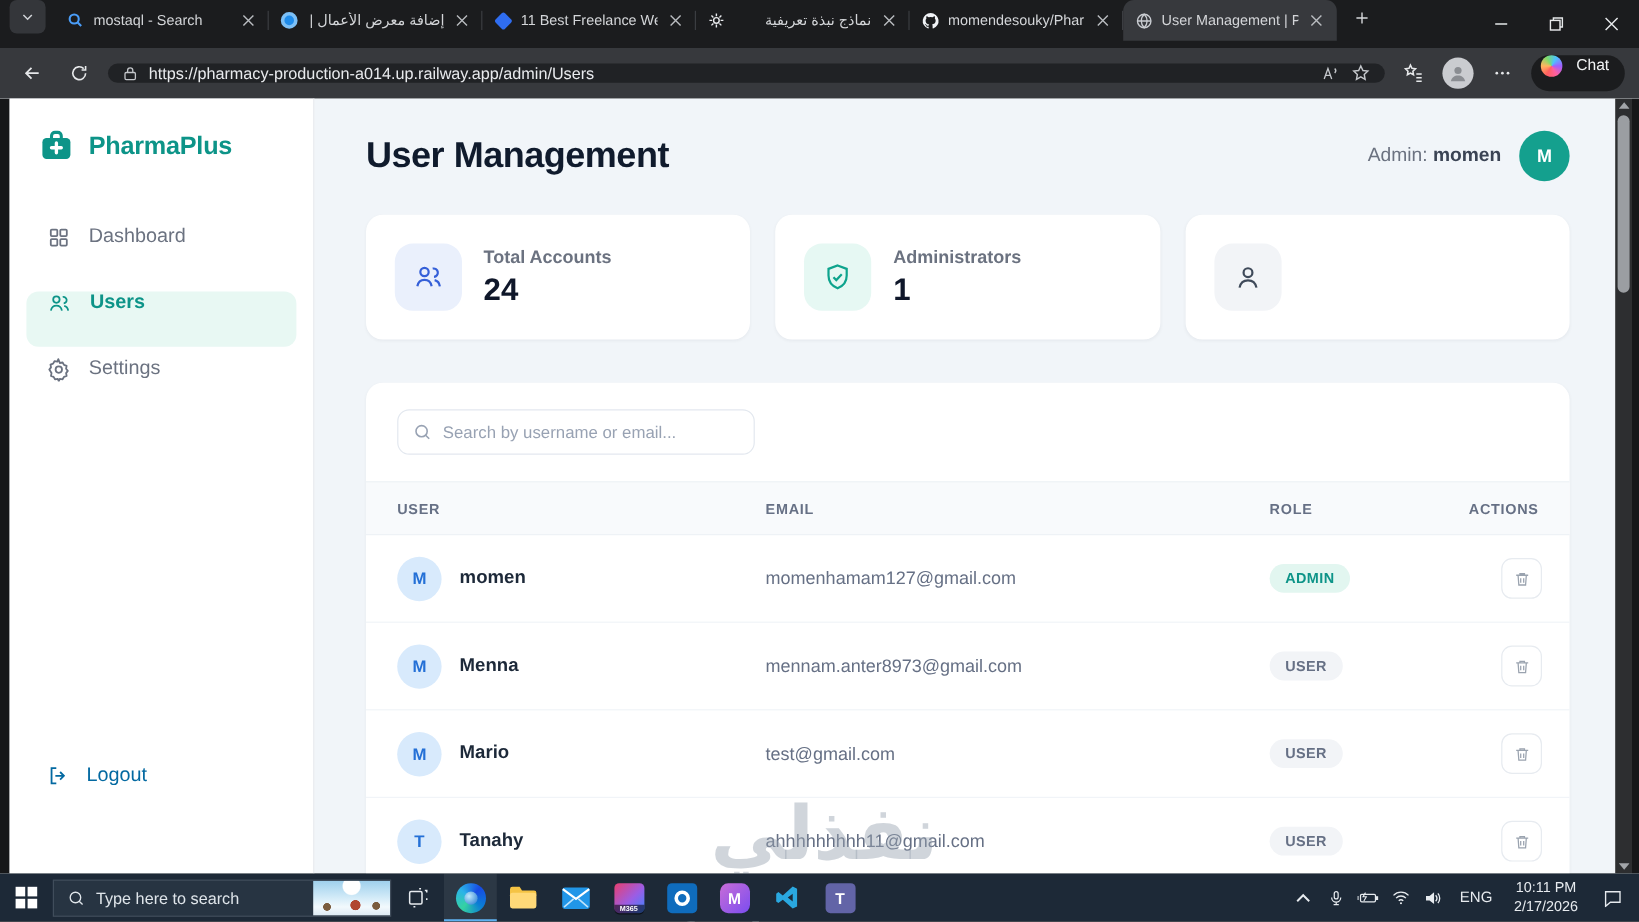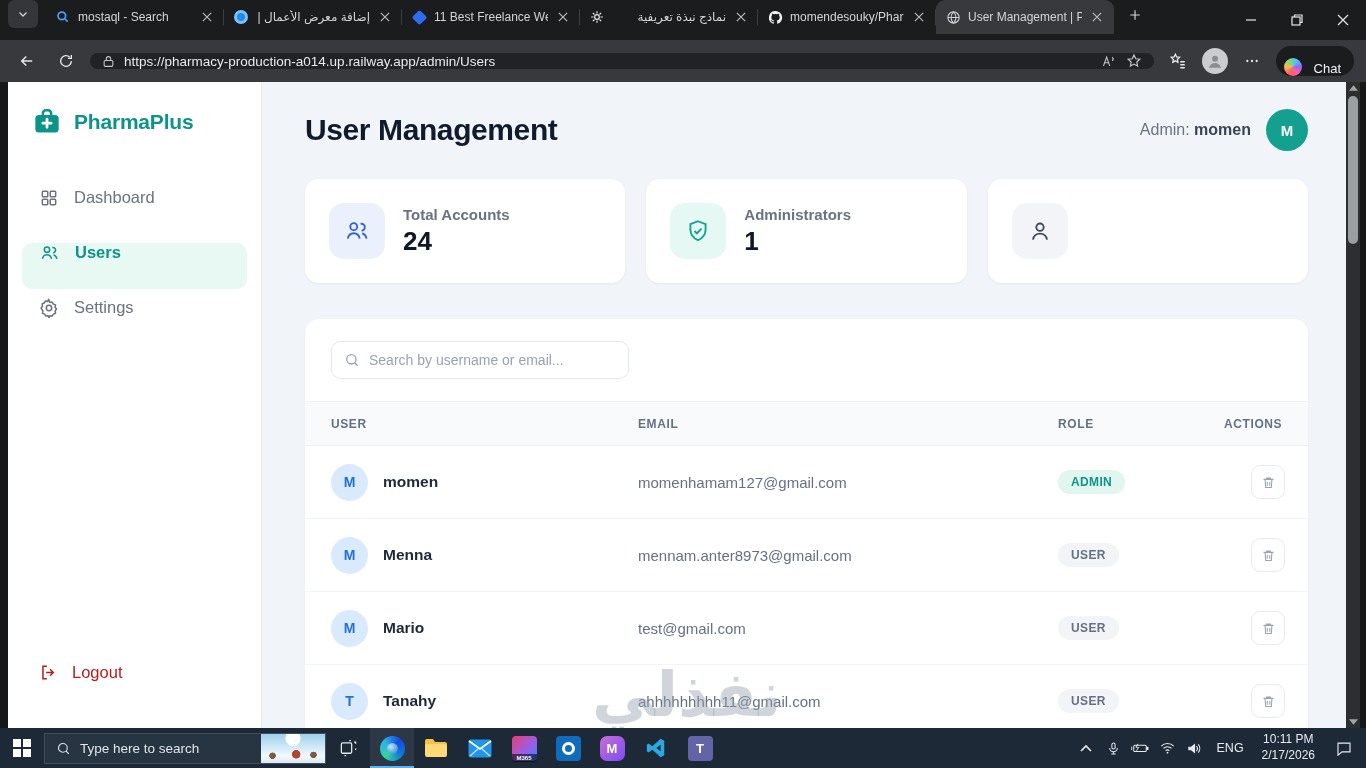--- a/index.html
+++ b/index.html
@@ -22,34 +22,34 @@
   .win-controls { margin-left:auto; display:flex; align-self:stretch; }
   .win-btn { width:46px; height:40px; display:grid; place-items:center; color:#e6e8ea; }
 
   
   .toolbar { height:42px; background:#37393d; display:flex; align-items:center; padding:0 12px; gap:9px; }
   .nav-btn { width:30px; height:30px; display:grid; place-items:center; color:#e6e8ea; }
   .url-pill { flex:1; height:16px; background:#202225; border-radius:15px; display:flex; align-items:center; padding:0 12px; gap:9px; color:#e8eaed; }
   .url-text { flex:1; font-size:13.5px; white-space:nowrap; overflow:hidden; }
   .pill-icn { color:#c3c6ca; display:grid; place-items:center; }
   .avatar-btn { width:26px; height:26px; border-radius:50%; background:#caccd0; display:grid; place-items:center; color:#8a8d92; overflow:hidden; }
-  .chat-pill { height:30px; background:#1b1c1e; border-radius:15px; display:flex; align-items:flex-end; gap:12px; padding:0 13px 0 8px; color:#f1f3f4; font-size:13px; }
+  .chat-pill { height:30px; background:#1b1c1e; border-radius:15px; display:flex; align-items:flex-start; gap:12px; padding:0 13px 0 8px; color:#f1f3f4; font-size:13px; }
   .copilot-logo { width:18px; height:18px; border-radius:50%; background:conic-gradient(from 210deg,#ff5f5f,#ffb45f,#7cdc6a,#4cc2ff,#a05fff,#ff5f9e,#ff5f5f); }
 
   
   .content { position:absolute; top:82px; left:0; right:0; bottom:40px; display:flex; background:#f1f5f9; overflow:hidden; }
   .edge-strip { width:8px; background:#161719; flex:none; }
 
   .sidebar { width:254px; background:#ffffff; border-right:1px solid #e6e9ee; display:flex; flex-direction:column; flex:none; }
   .brand-row { display:flex; align-items:center; gap:12px; padding:26px 24px 8px; }
   .brand-name { font-size:21px; font-weight:700; color:#0d9488; letter-spacing:-0.2px; }
   .nav-list { margin-top:44px; display:flex; flex-direction:column; gap:9px; padding:0 14px; }
   .nav-item { height:46px; border-radius:10px; display:flex; align-items:flex-start; gap:15px; padding:0 17px; color:#6b7280; font-size:16.5px; cursor:pointer; }
   .nav-item.active { background:#e8f8f3; color:#0d9488; font-weight:700; }
-  .logout-row { margin-top:auto; padding:0 31px 46px; display:flex; align-items:center; gap:14px; color:#b91c1c; font-size:16.5px; cursor:pointer; }
+  .logout-row { margin-top:auto; padding:0 31px 72px; display:flex; align-items:center; gap:14px; color:#0369a1; font-size:16.5px; cursor:pointer; }
 
   .main { flex:1; padding:0 38px 0 43px; overflow:hidden; }
   .main-header { display:flex; justify-content:space-between; align-items:center; margin-top:27px; }
   .page-title { font-size:30px; font-weight:700; color:#101b2d; letter-spacing:-0.4px; }
   .admin-box { display:flex; align-items:center; gap:15px; }
   .admin-text { font-size:16px; color:#6b7280; }
   .admin-text b { color:#3b4454; font-weight:700; }
   .admin-avatar { width:42px; height:42px; border-radius:50%; background:#14a08e; color:#fff; display:grid; place-items:center; font-weight:700; font-size:15px; }
 
   .stats { display:flex; gap:21px; margin-top:28px; }

